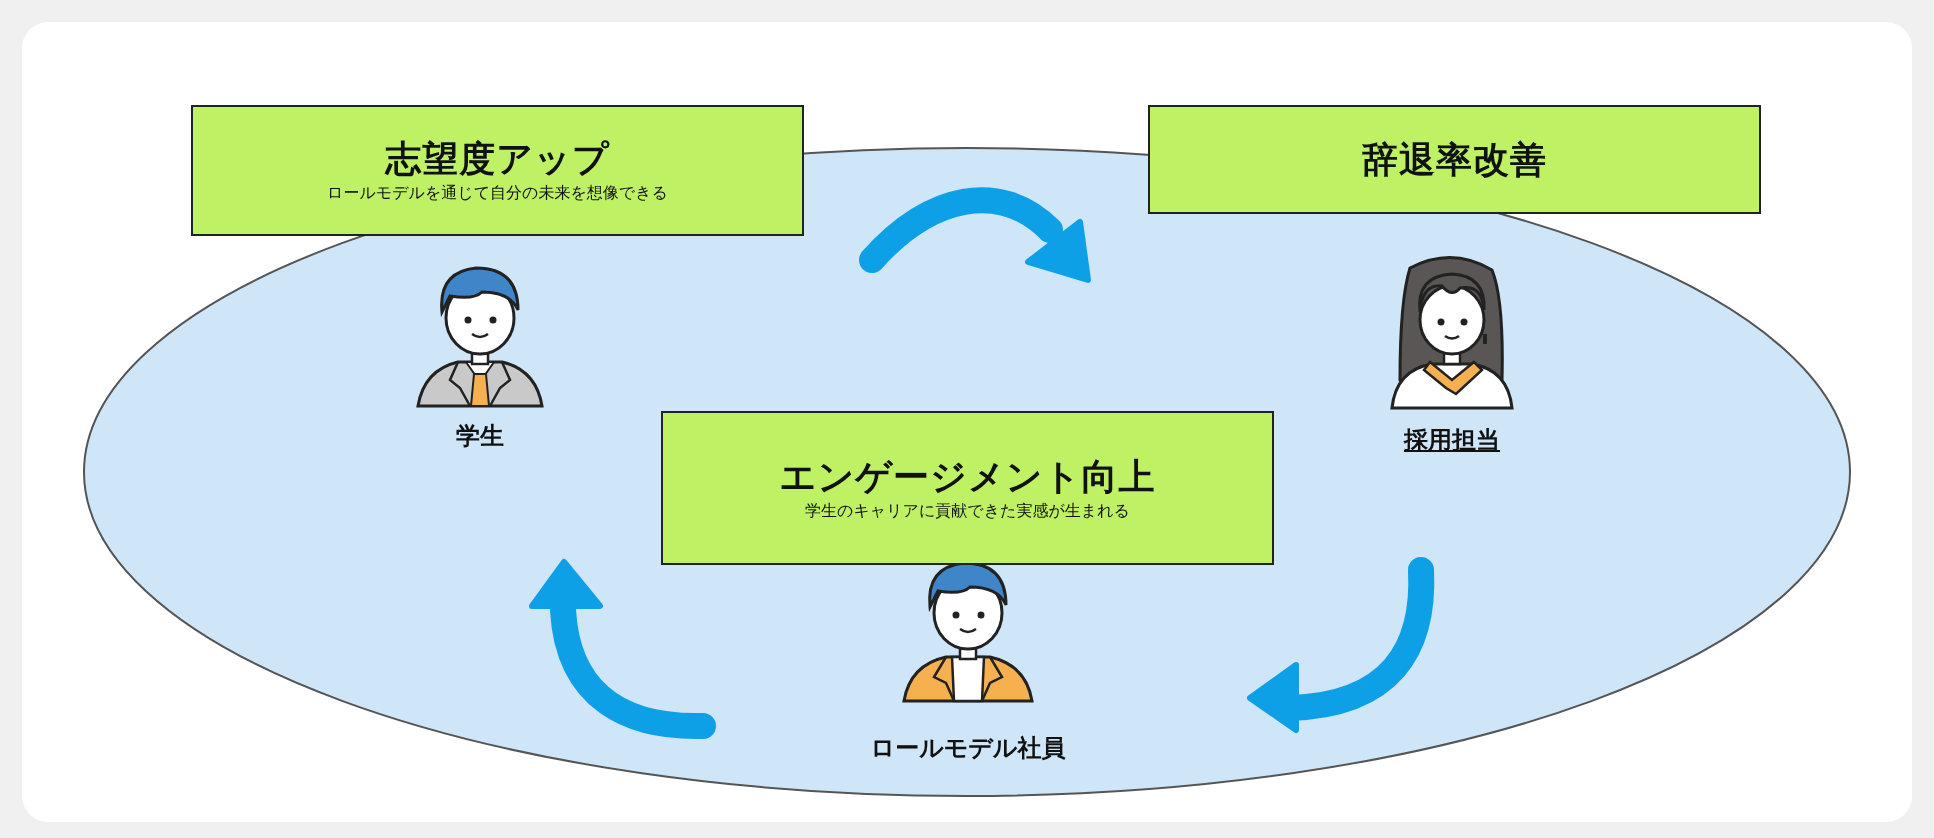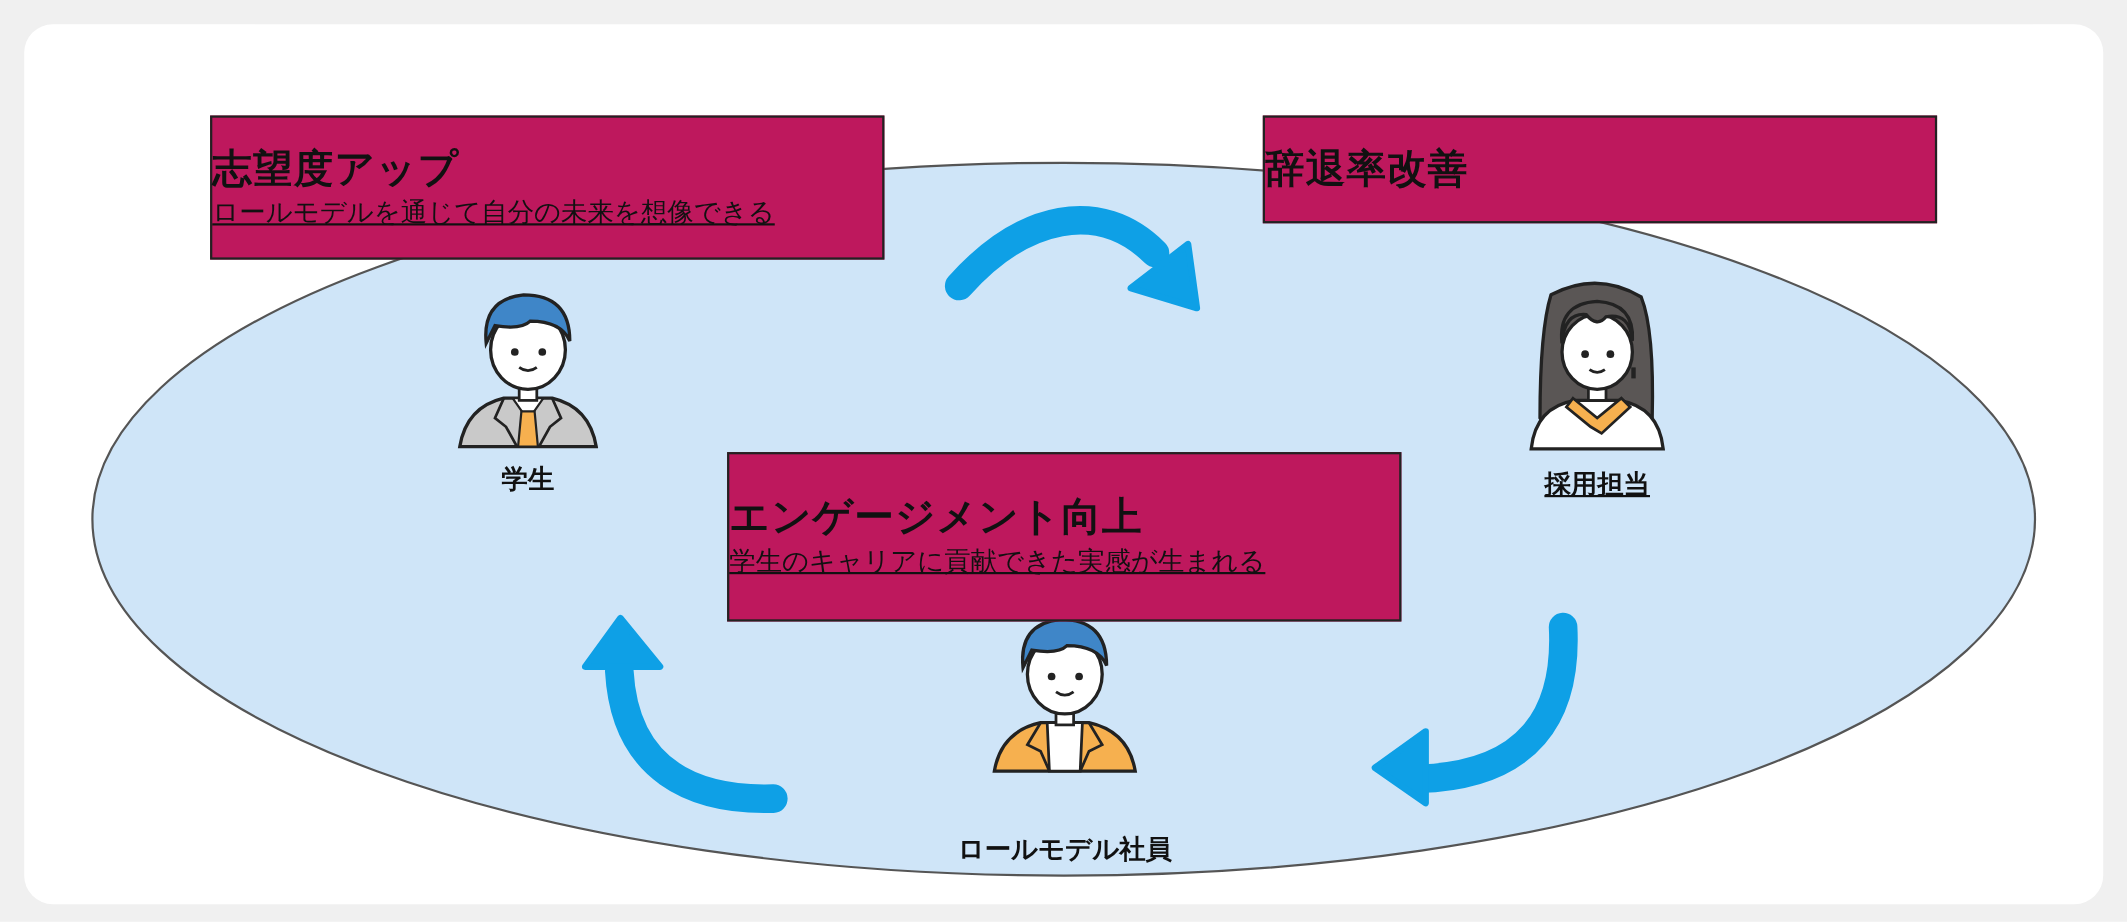--- a/index.html
+++ b/index.html
@@ -6,25 +6,25 @@
   body {
     width:1934px; height:838px; background:#f0f0f0; position:relative; overflow:hidden;
     font-family:"DejaVu Sans", "Liberation Sans", sans-serif; color:#111;
   }
   .card {
     position:absolute; left:22px; top:22px; width:1890px; height:800px;
     background:#ffffff; border-radius:26px;
   }
   svg.stage { position:absolute; left:0; top:0; }
   .box {
-    position:absolute; background:#be185d; border:2px solid #222; box-sizing:border-box;
-    display:flex; flex-direction:column; justify-content:center;
+    position:absolute; background:#bef264; border:2px solid #222; box-sizing:border-box;
+    display:flex; flex-direction:column; align-items:center; justify-content:center;
   }
   .box .title { font-weight:bold; font-size:36px; line-height:1.2; letter-spacing:1px; }
-  .box .sub { font-size:24px; line-height:1.35; margin-top:2px;text-decoration:underline; }
+  .box .sub { font-size:16px; line-height:1.35; margin-top:2px; }
   .label { position:absolute; font-weight:bold; font-size:24px; text-align:center; white-space:nowrap; }
 </style>
 </head>
 <body>
 
 <div class="card"></div>
 
 <svg class="stage" width="1934" height="838" viewBox="0 0 1934 838">
 
   <ellipse cx="967" cy="472" rx="883" ry="324" fill="#cfe5f8" stroke="#555" stroke-width="2"></ellipse>
@@ -83,24 +83,24 @@
       <circle cx="13" cy="50" r="3.5" fill="#222"></circle>
     <path d="M-8,64 Q0,70 8,64" fill="none" stroke="#222" stroke-width="2.5"></path>
   </g>
 </svg>
 
 <div class="box" style="left:191px; top:105px; width:613px; height:131px;">
   <div class="title">志望度アップ</div>
   <div class="sub">ロールモデルを通じて自分の未来を想像できる</div>
 </div>
 
-<div class="box" style="left:1148px; top:105px; width:613px; height:98px;">
+<div class="box" style="left:1148px; top:105px; width:613px; height:109px;">
   <div class="title">辞退率改善</div>
 </div>
 
 <div class="box" style="left:661px; top:411px; width:613px; height:154px;">
   <div class="title">エンゲージメント向上</div>
   <div class="sub">学生のキャリアに貢献できた実感が生まれる</div>
 </div>
 
 <div class="label" style="left:380px; top:420px; width:200px;">学生</div>
 <div class="label" style="left:1352px; top:424px; width:200px;text-decoration:underline;">採用担当</div>
-<div class="label" style="left:768px; top:756px; width:400px;">ロールモデル社員</div>
+<div class="label" style="left:768px; top:732px; width:400px;">ロールモデル社員</div>
 
 </body></html>

